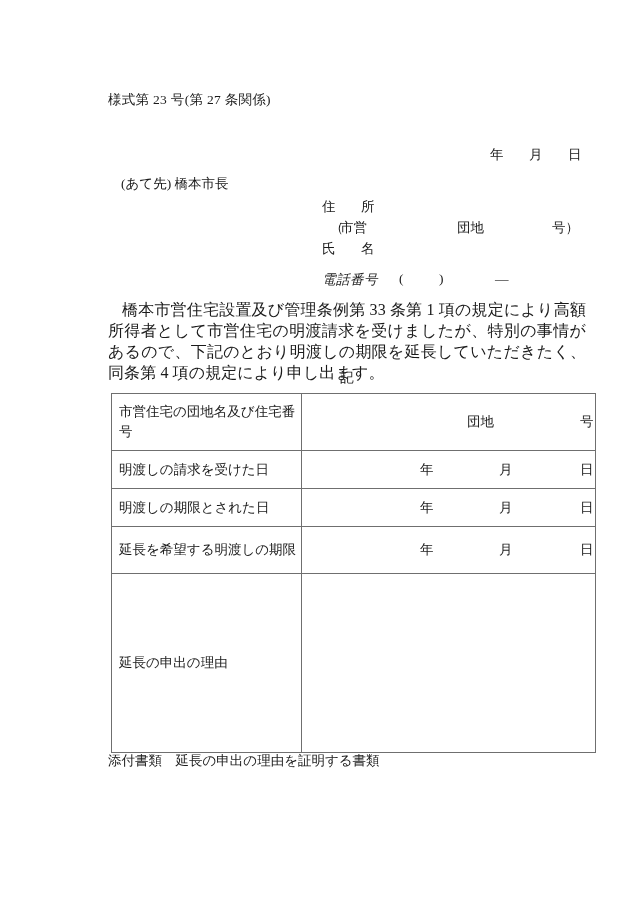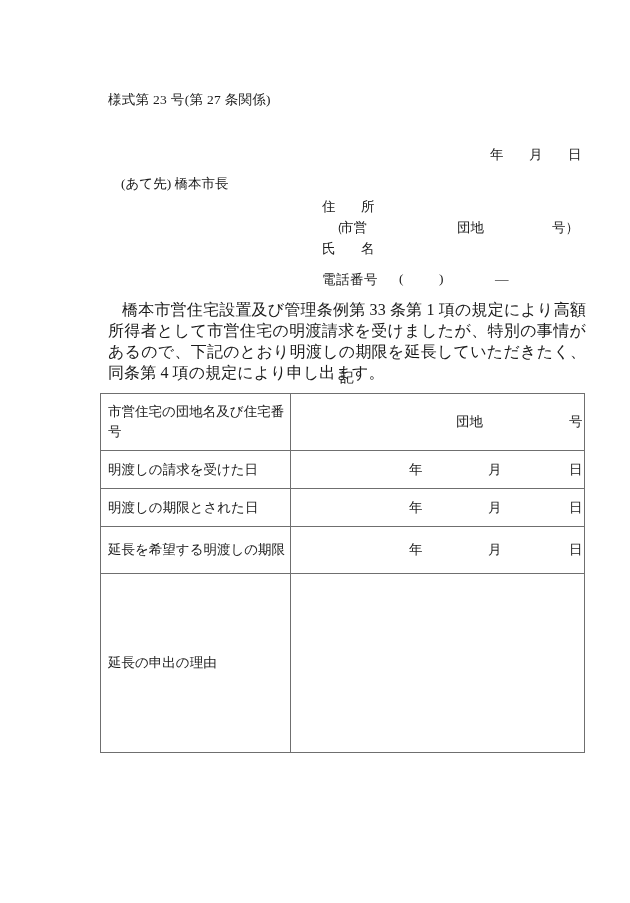--- a/index.html
+++ b/index.html
@@ -94,21 +94,21 @@
   .applicant .danchi-row .gou        { position: absolute; left: 230px; top: 0; }
 
   .phone-line {
     position: absolute;
     left: 290px;
     top: 271px;
     width: 260px;
     height: 20px;
     font-size: 13.5px;
   }
-  .phone-line .tel-label { position: absolute; left: 0;    top: 0; letter-spacing: 0.5px; }
+  .phone-line .tel-label { position: absolute; left: 0;    top: 0; letter-spacing: 0.5px; font-style: italic; }
   .phone-line .p-open    { position: absolute; left: 77px; top: 0; }
   .phone-line .p-close   { position: absolute; left: 117px;top: 0; }
   .phone-line .dash      { position: absolute; left: 173px;top: 0; }
 
   
   .body-text {
     position: absolute;
     left: 76px;
     top: 299px;
     width: 478px;
@@ -124,21 +124,21 @@
     left: 0;
     right: 0;
     top: 369px;
     text-align: center;
     font-size: 13.5px;
   }
 
   
   .form-table {
     position: absolute;
-    left: 68px;
+    left: 79px;
     top: 393px;
     width: 477px;
     border-collapse: collapse;
     table-layout: fixed;
   }
   .form-table td {
     border: 1px solid #6f6f6f;
     font-size: 13.5px;
     vertical-align: middle;
     padding: 0;
@@ -269,14 +269,15 @@
       </tr>
       <tr class="row-h-reason">
         <td class="label-cell reason-label">延長の申出の理由</td>
         <td class="value-cell">
           <div class="value-inner" style="height:178px;"></div>
         </td>
       </tr>
     </tbody>
   </table>
 
+  <div class="attachment">添付書類　延長の申出の理由を証明する書類</div>
 
 </div>
 
 </body></html>

